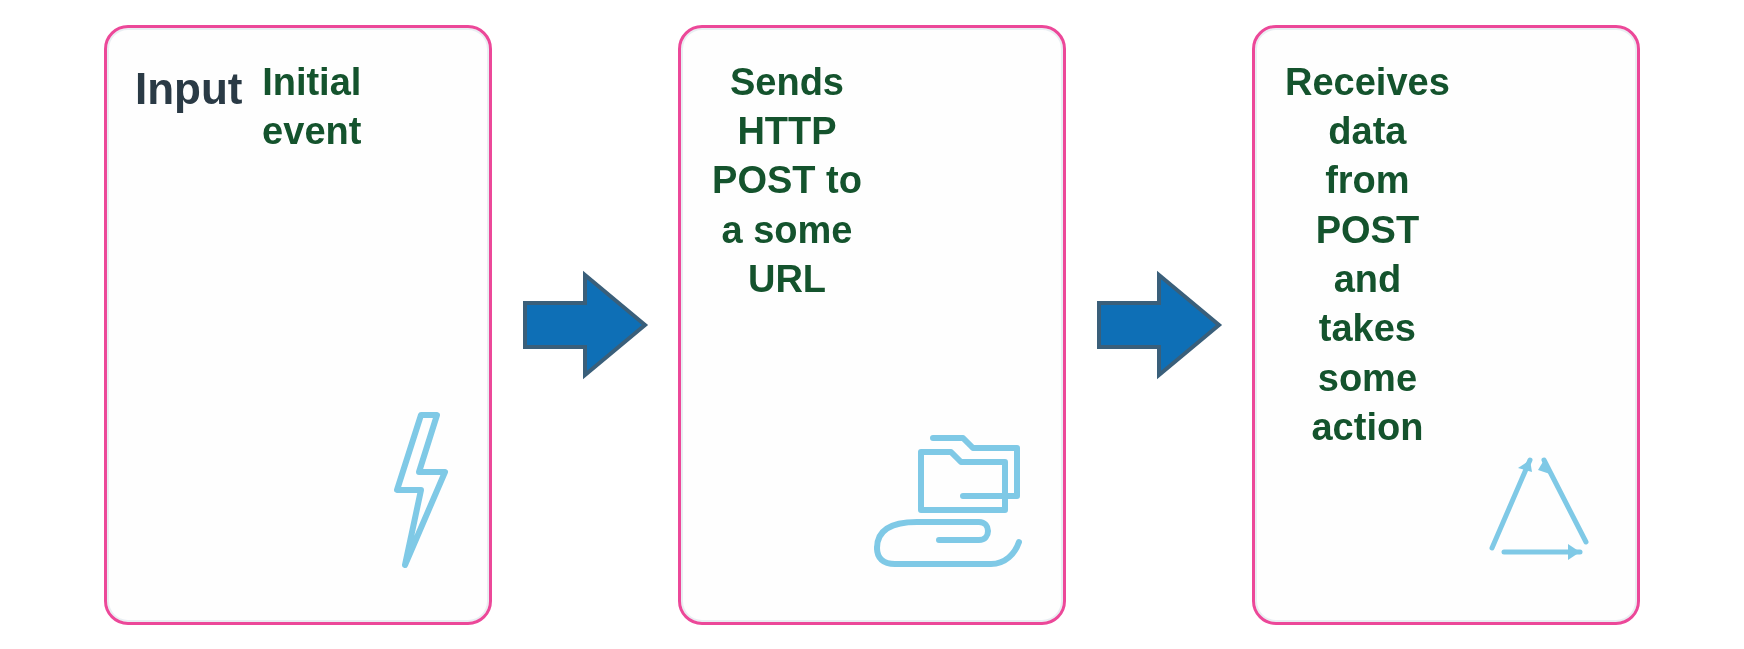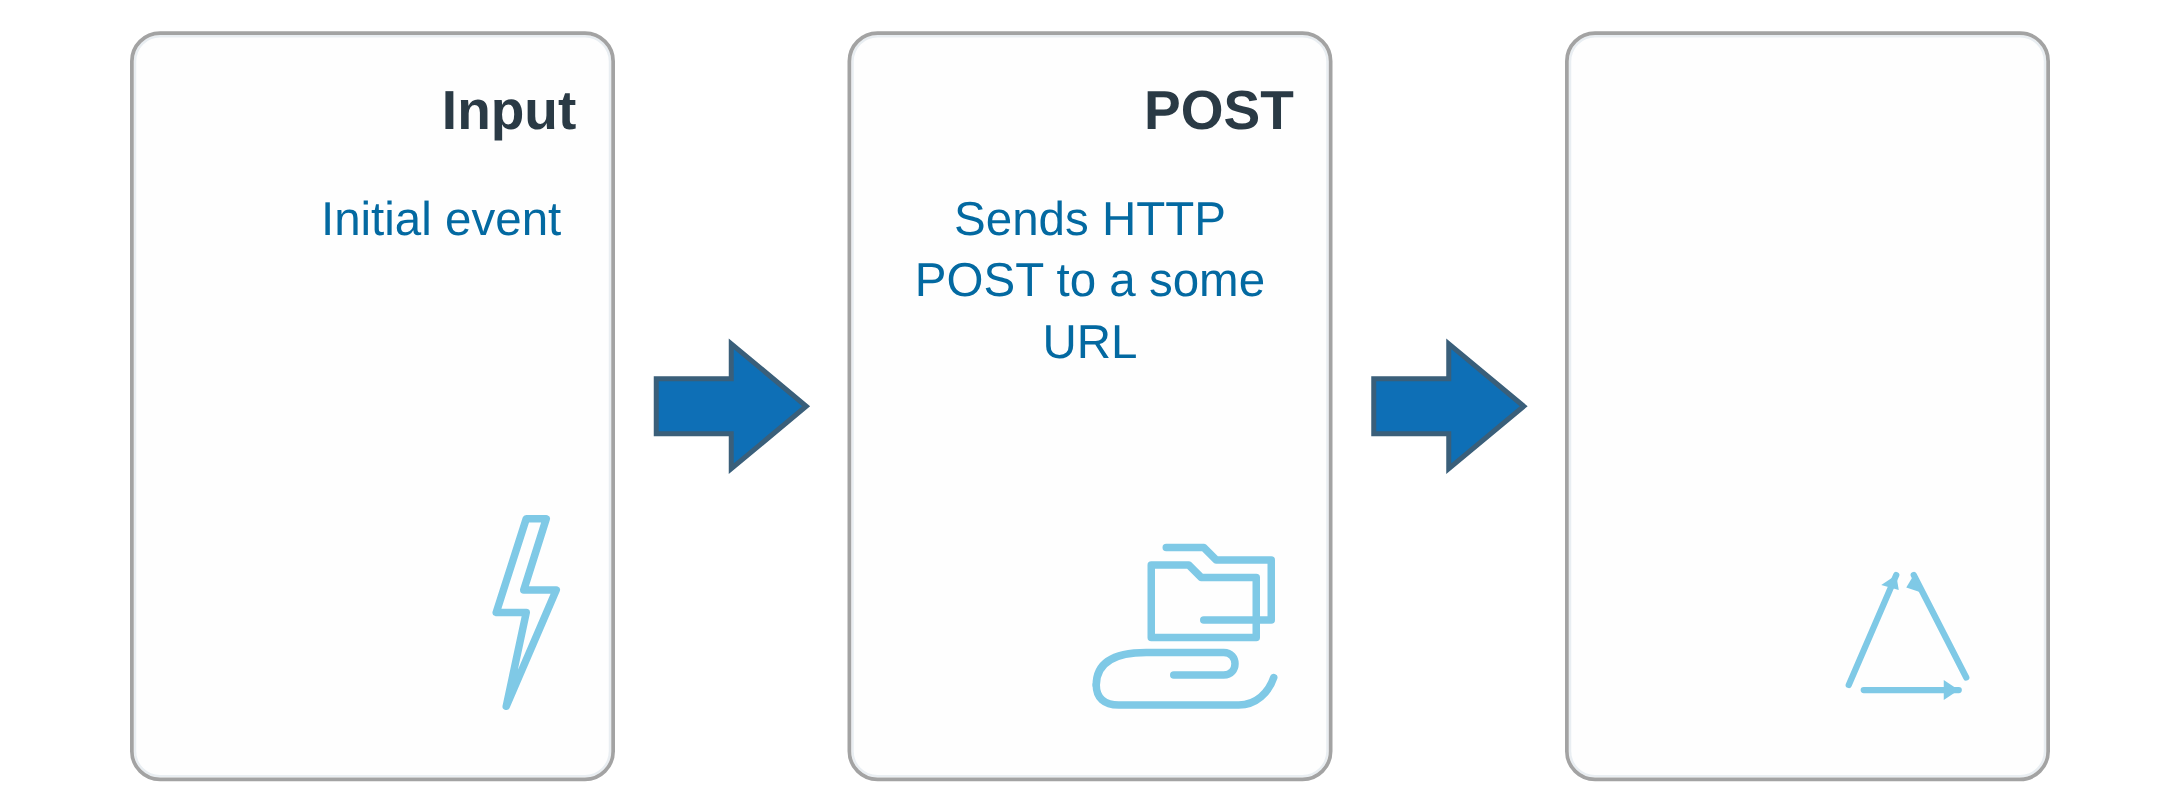--- a/index.html
+++ b/index.html
@@ -17,43 +17,43 @@
   .flow {
     display: flex;
     align-items: center;
     justify-content: center;
     gap: 28px;
     padding: 20px;
   }
   .card {
     width: 388px;
     height: 600px;
-    border: 3px solid #a3a3a3;
+    border: 3px solid #ec4899;
     border-radius: 24px;
     background: #fefefe;
     box-shadow: inset 0 0 0 2px #e9eef2;
     display: flex;
-    flex-direction: column;
-    align-items: flex-end;
+    flex-direction: row;
+    align-items: flex-start;
     padding: 28px 28px 24px 28px;
   }
   .card-title {
     font-size: 44px;
     font-weight: 700;
     color: #2a3a45;
     margin: 8px 0 26px 0;
     text-align: center;
   }
   .card-text {
     font-size: 38px;
-    font-weight: 400;
-    color: #0369a1;
+    font-weight: 700;
+    color: #14532d;
     text-align: center;
     line-height: 1.3;
-    margin: 12px;
+    margin: 2px;
   }
   .card-icon {
     margin-top: auto;
     margin-bottom: 28px;
     display: flex;
     align-items: center;
     justify-content: center;
   }
   .arrow {
     width: 130px;
@@ -80,21 +80,20 @@
     </div>
   </div>
 
   <div class="arrow">
     <svg width="130" height="120" viewBox="0 0 130 120">
       <polygon points="5,38 65,38 65,10 125,60 65,110 65,82 5,82" fill="#0e6fb6" stroke="#3a5f7a" stroke-width="4" stroke-linejoin="miter"></polygon>
     </svg>
   </div>
 
   <div class="card">
-    <div class="card-title">POST</div>
     <p class="card-text">Sends HTTP POST to a some URL</p>
     <div class="card-icon">
       <svg width="170" height="150" viewBox="0 0 170 150">
         <g fill="none" stroke="#7fc9e6" stroke-width="6" stroke-linecap="round" stroke-linejoin="round">
 
           <path d="M68 18 h30 l10 10 h44 v48 h-54"></path>
 
           <path d="M56 32 h30 l10 10 h44 v48 h-84 z"></path>
 
           <path d="M12 128 c0 -22 22 -26 40 -26 h62 c12 0 12 18 0 18 h-40"></path>
@@ -105,20 +104,21 @@
     </div>
   </div>
 
   <div class="arrow">
     <svg width="130" height="120" viewBox="0 0 130 120">
       <polygon points="5,38 65,38 65,10 125,60 65,110 65,82 5,82" fill="#0e6fb6" stroke="#3a5f7a" stroke-width="4" stroke-linejoin="miter"></polygon>
     </svg>
   </div>
 
   <div class="card">
+    <p class="card-text">Receives data from POST and takes some action</p>
     <div class="card-icon">
       <svg width="170" height="140" viewBox="0 0 170 140">
         <g fill="none" stroke="#7fc9e6" stroke-width="5" stroke-linecap="round" stroke-linejoin="round">
 
           <line x1="40" y1="118" x2="78" y2="30"></line>
           <polygon points="78,30 66,38 80,42" fill="#7fc9e6" stroke="none"></polygon>
 
           <line x1="92" y1="30" x2="134" y2="112"></line>
           <polygon points="92,30 98,44 86,40" fill="#7fc9e6" stroke="none"></polygon>
 

